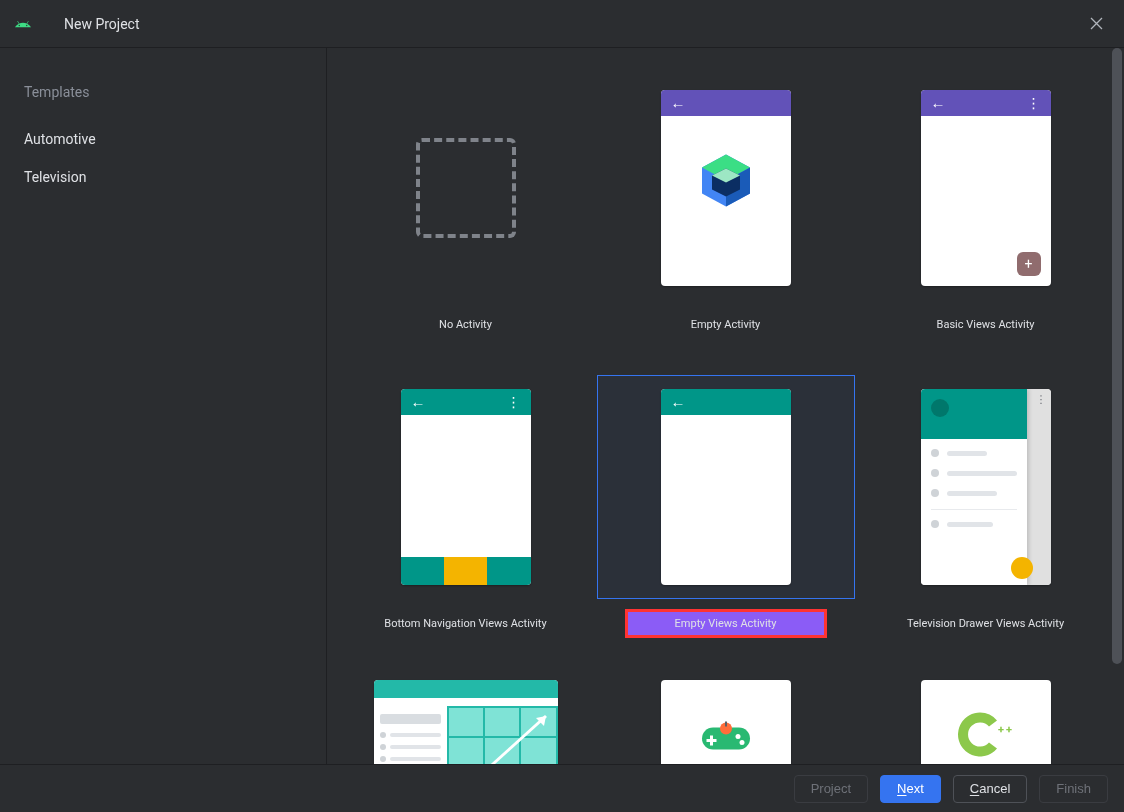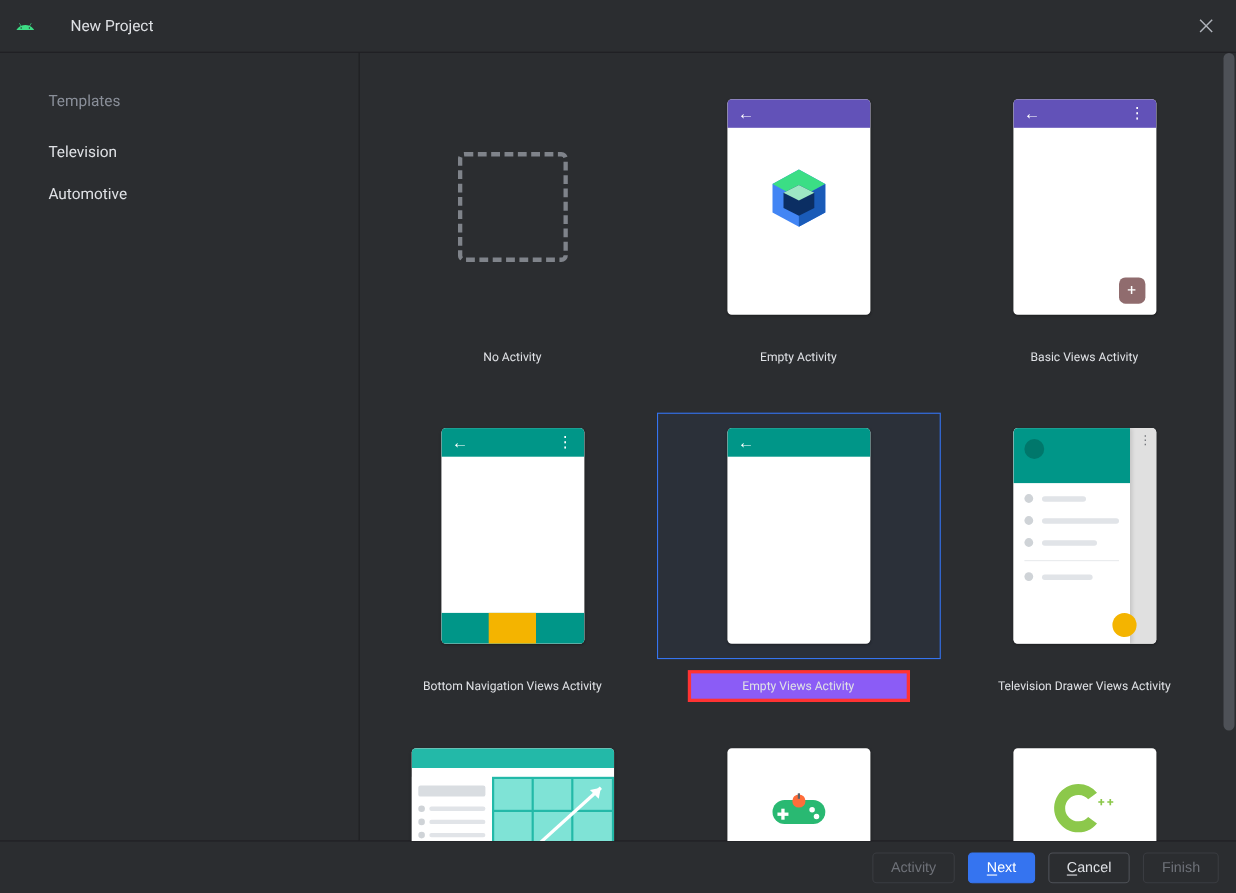--- a/index.html
+++ b/index.html
@@ -31,21 +31,20 @@
     font-size: 16px;
   }
   .body {
     display: flex;
     height: calc(812px - 48px - 48px);
   }
   .sidebar {
     width: 327px;
     border-right: 1px solid #1e1f22;
     padding-top: 24px;
-    padding-left: 20px;
   }
   .sidebar-heading {
     color: #8a8f99;
     font-size: 14px;
     padding: 12px 24px 20px;
   }
   .sidebar-item {
     padding: 11px 24px;
     font-size: 14px;
     color: #dfe1e5;
@@ -205,22 +204,22 @@
   <span class="close-btn">
     <svg width="13" height="13" viewBox="0 0 13 13">
         <path stroke="#b0b4bb" stroke-width="1.3" d="M1 1l11 11M12 1L1 12"></path>
       </svg>
   </span>
 </div>
 
 <div class="body">
   <div class="sidebar">
     <div class="sidebar-heading">Templates</div>
+    <div class="sidebar-item">Automotive</div>
     <div class="sidebar-item">Television</div>
-    <div class="sidebar-item">Automotive</div>
   </div>
 
   <div class="main">
     <div class="grid">
 
       <div class="tile">
         <div class="thumb-wrap">
             <div class="thumb no-activity">
               <div class="dashed-box"></div>
             </div>
@@ -395,17 +394,17 @@
 
     </div>
 
     <div class="scrollbar-track">
       <div class="scrollbar-thumb"></div>
     </div>
   </div>
 </div>
 
 <div class="footer">
-  <button class="btn disabled">Activity</button>
+  <button class="btn disabled">Project</button>
   <button class="btn primary"><span class="mn">N</span>ext</button>
   <button class="btn"><span class="mn">C</span>ancel</button>
   <button class="btn disabled">Finish</button>
 </div>
 
 </body></html>

